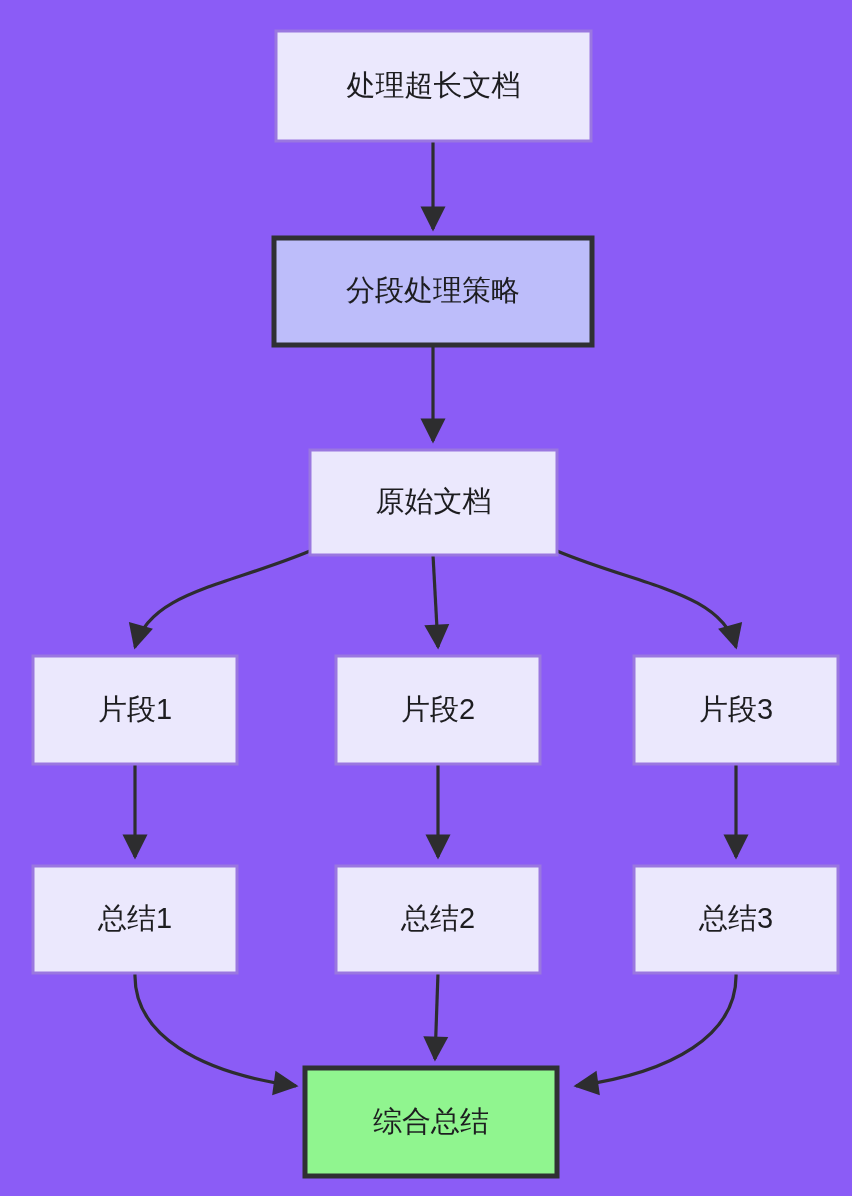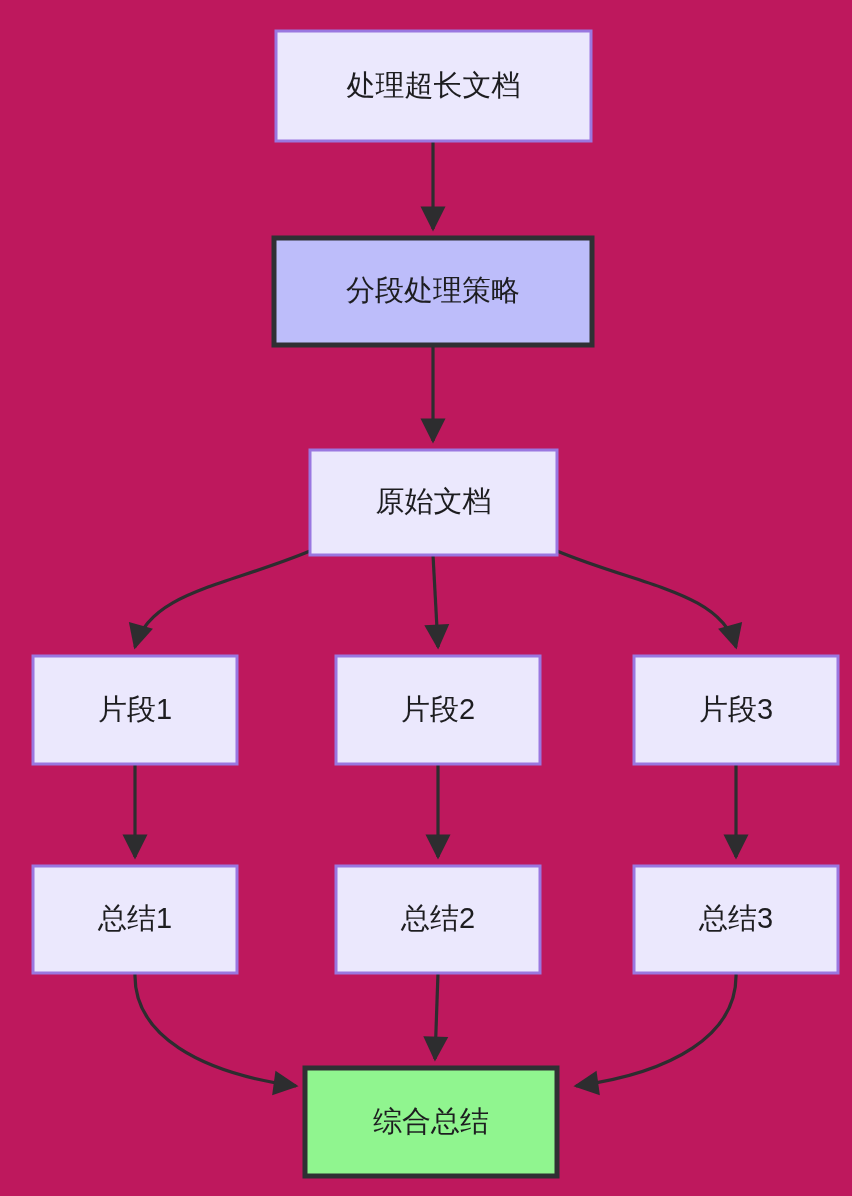--- a/index.html
+++ b/index.html
@@ -11,21 +11,21 @@
   body {
     width: 852px;
     height: 1196px;
     font-family: "Liberation Sans", "DejaVu Sans", sans-serif;
     overflow: hidden;
   }
   #diagram-root {
     position: relative;
     width: 852px;
     height: 1196px;
-    background: #be185d;
+    background: #8b5cf6;
   }
   svg#flowchart {
     display: block;
     width: 852px;
     height: 1196px;
   }
   .node-rect {
     stroke-linejoin: miter;
   }
   .node-standard {

